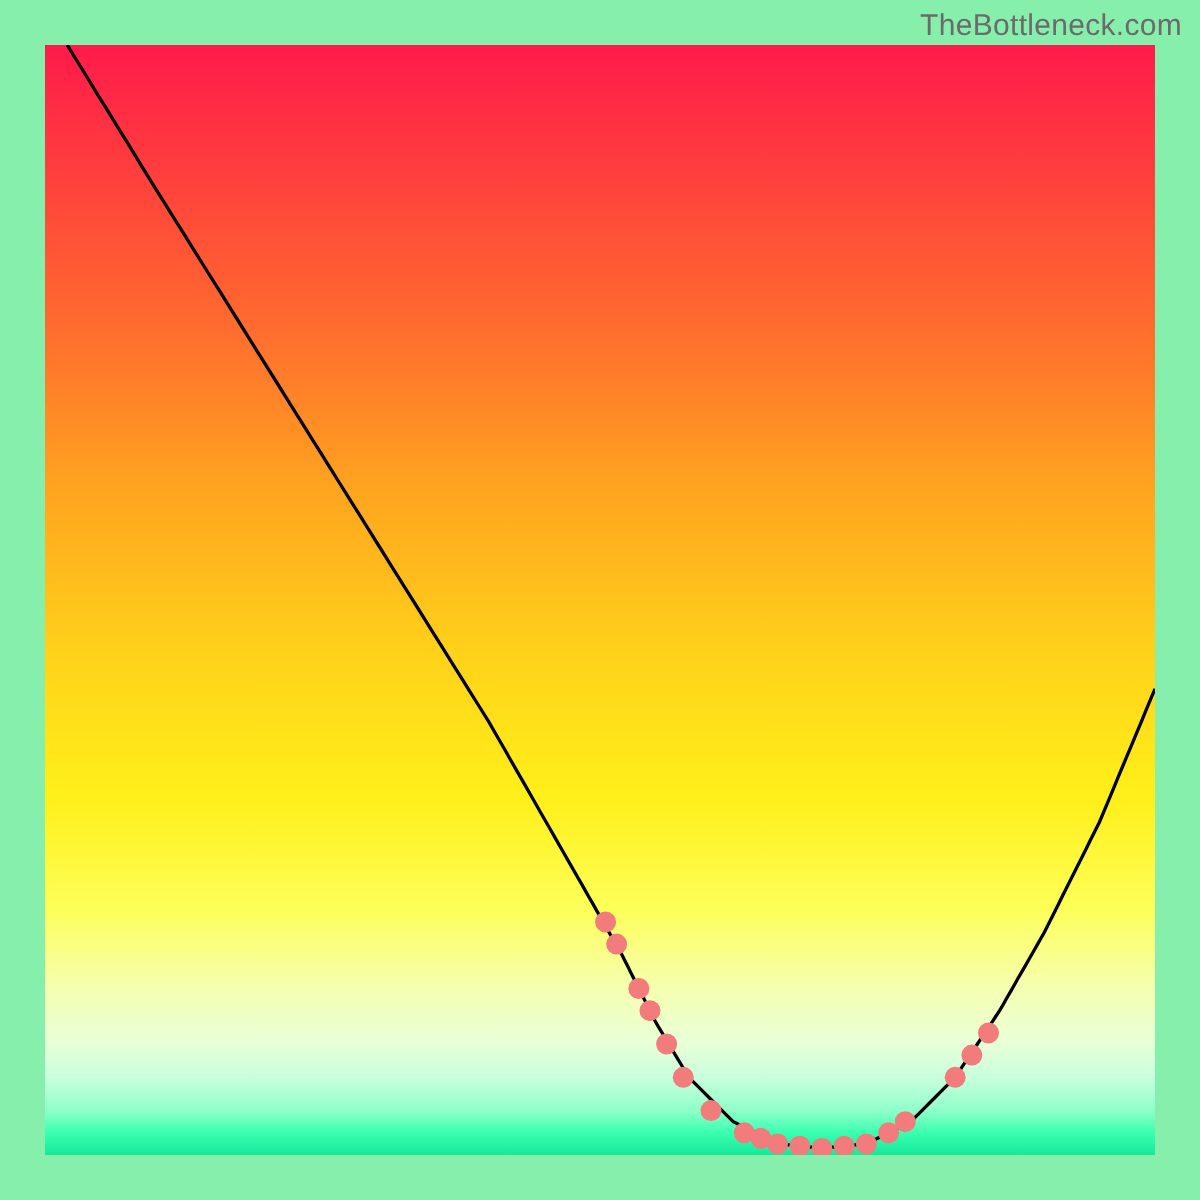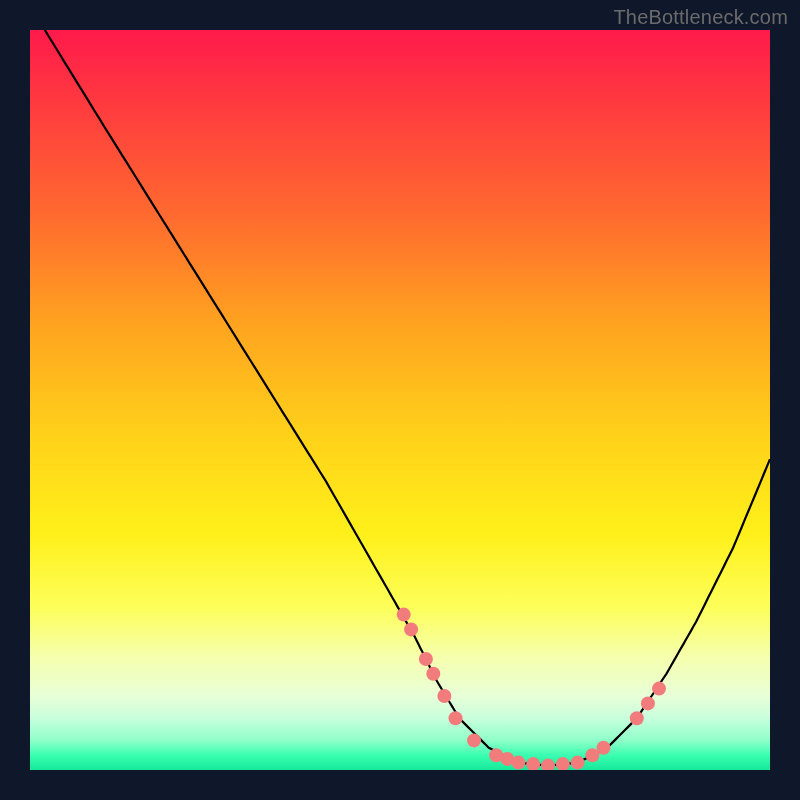--- a/index.html
+++ b/index.html
@@ -10,21 +10,21 @@
     background: #000;
     overflow: hidden;
     font-family: Arial, Helvetica, sans-serif;
   }
   .frame {
     position: absolute;
     left: 0;
     top: 0;
     width: 800px;
     height: 800px;
-    background: #0f172a;
+    background: #86efac;
   }
   .plot-area {
     position: absolute;
     left: 30px;
     top: 30px;
     width: 740px;
     height: 740px;
     overflow: hidden;
   }
   .gradient {

